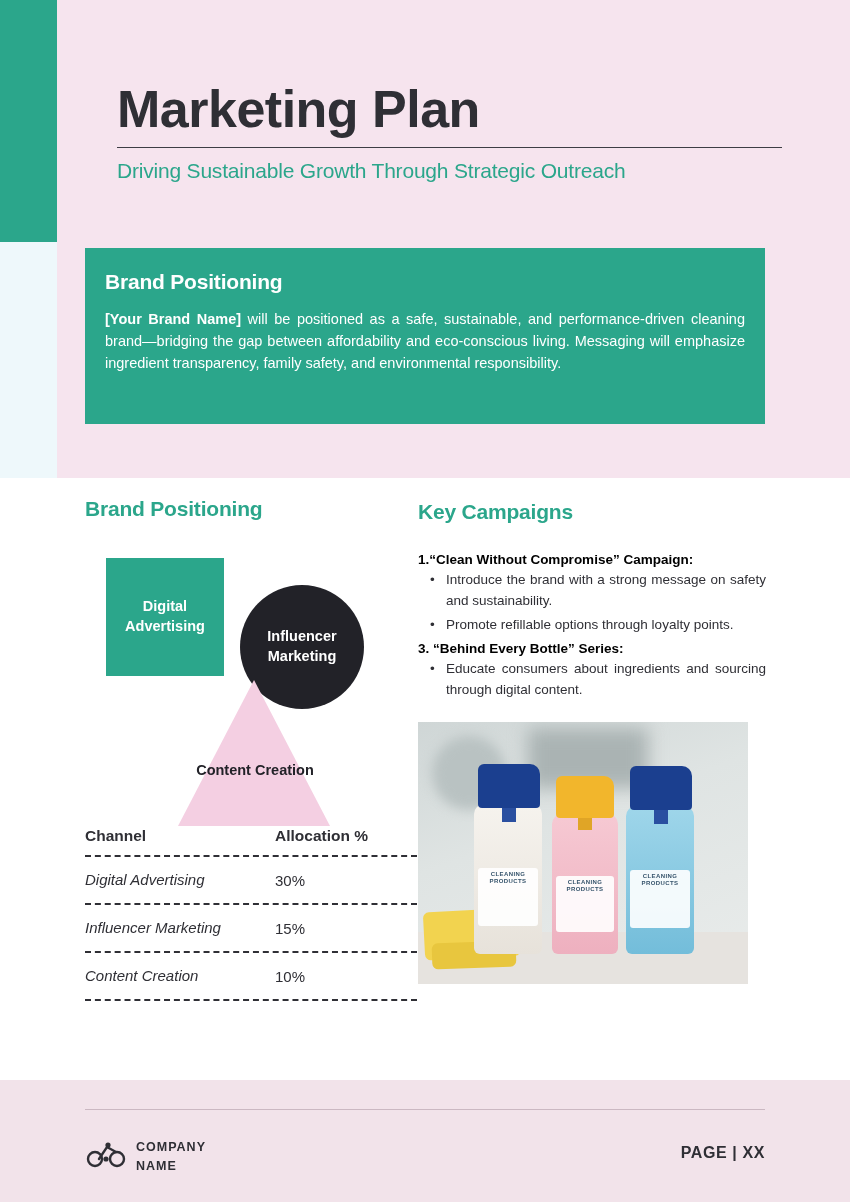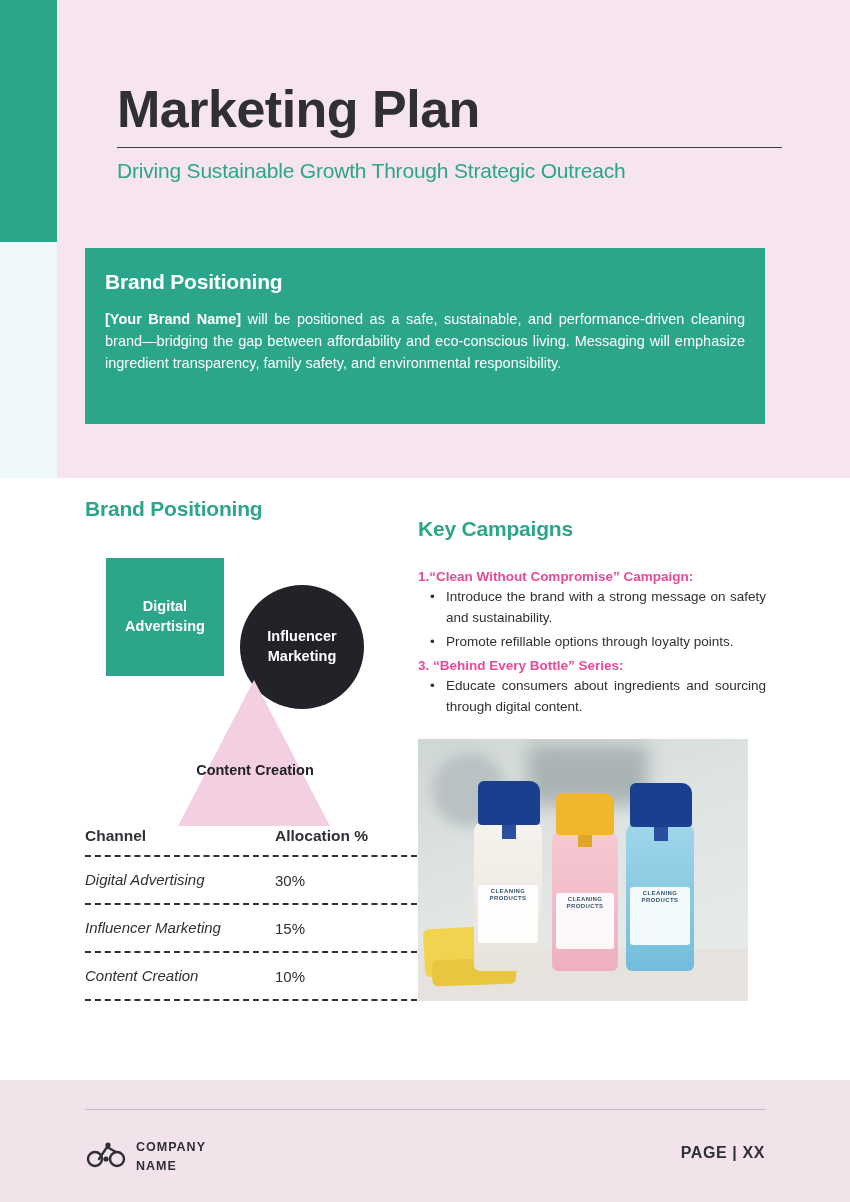--- a/index.html
+++ b/index.html
@@ -85,21 +85,21 @@
   .callout p b { font-weight: bold; }
 
   
   .col-left {
     position: absolute;
     left: 85px; top: 497px;
     width: 330px;
   }
   .col-right {
     position: absolute;
-    left: 418px; top: 517px;
+    left: 418px; top: 500px;
     width: 348px;
   }
   .section-title {
     font-size: 21px;
     font-weight: bold;
     color: #2ba68b;
     letter-spacing: -0.2px;
   }
 
   
@@ -180,21 +180,21 @@
     padding: 8px 0;
   }
   .alloc-row.body .alloc-c2 { color: #2f2f35; }
 
   
   .campaigns { margin-top: 26px; }
   .camp-item { margin-bottom: 4px; }
   .camp-head {
     font-size: 13.5px;
     font-weight: bold;
-    color: #ec4899;
+    color: #000000;
     line-height: 1.5;
   }
   .camp-sub {
     display: flex;
     font-size: 13.5px;
     color: #2f2f35;
     line-height: 1.5;
     padding-left: 12px;
     margin-bottom: 4px;
   }

